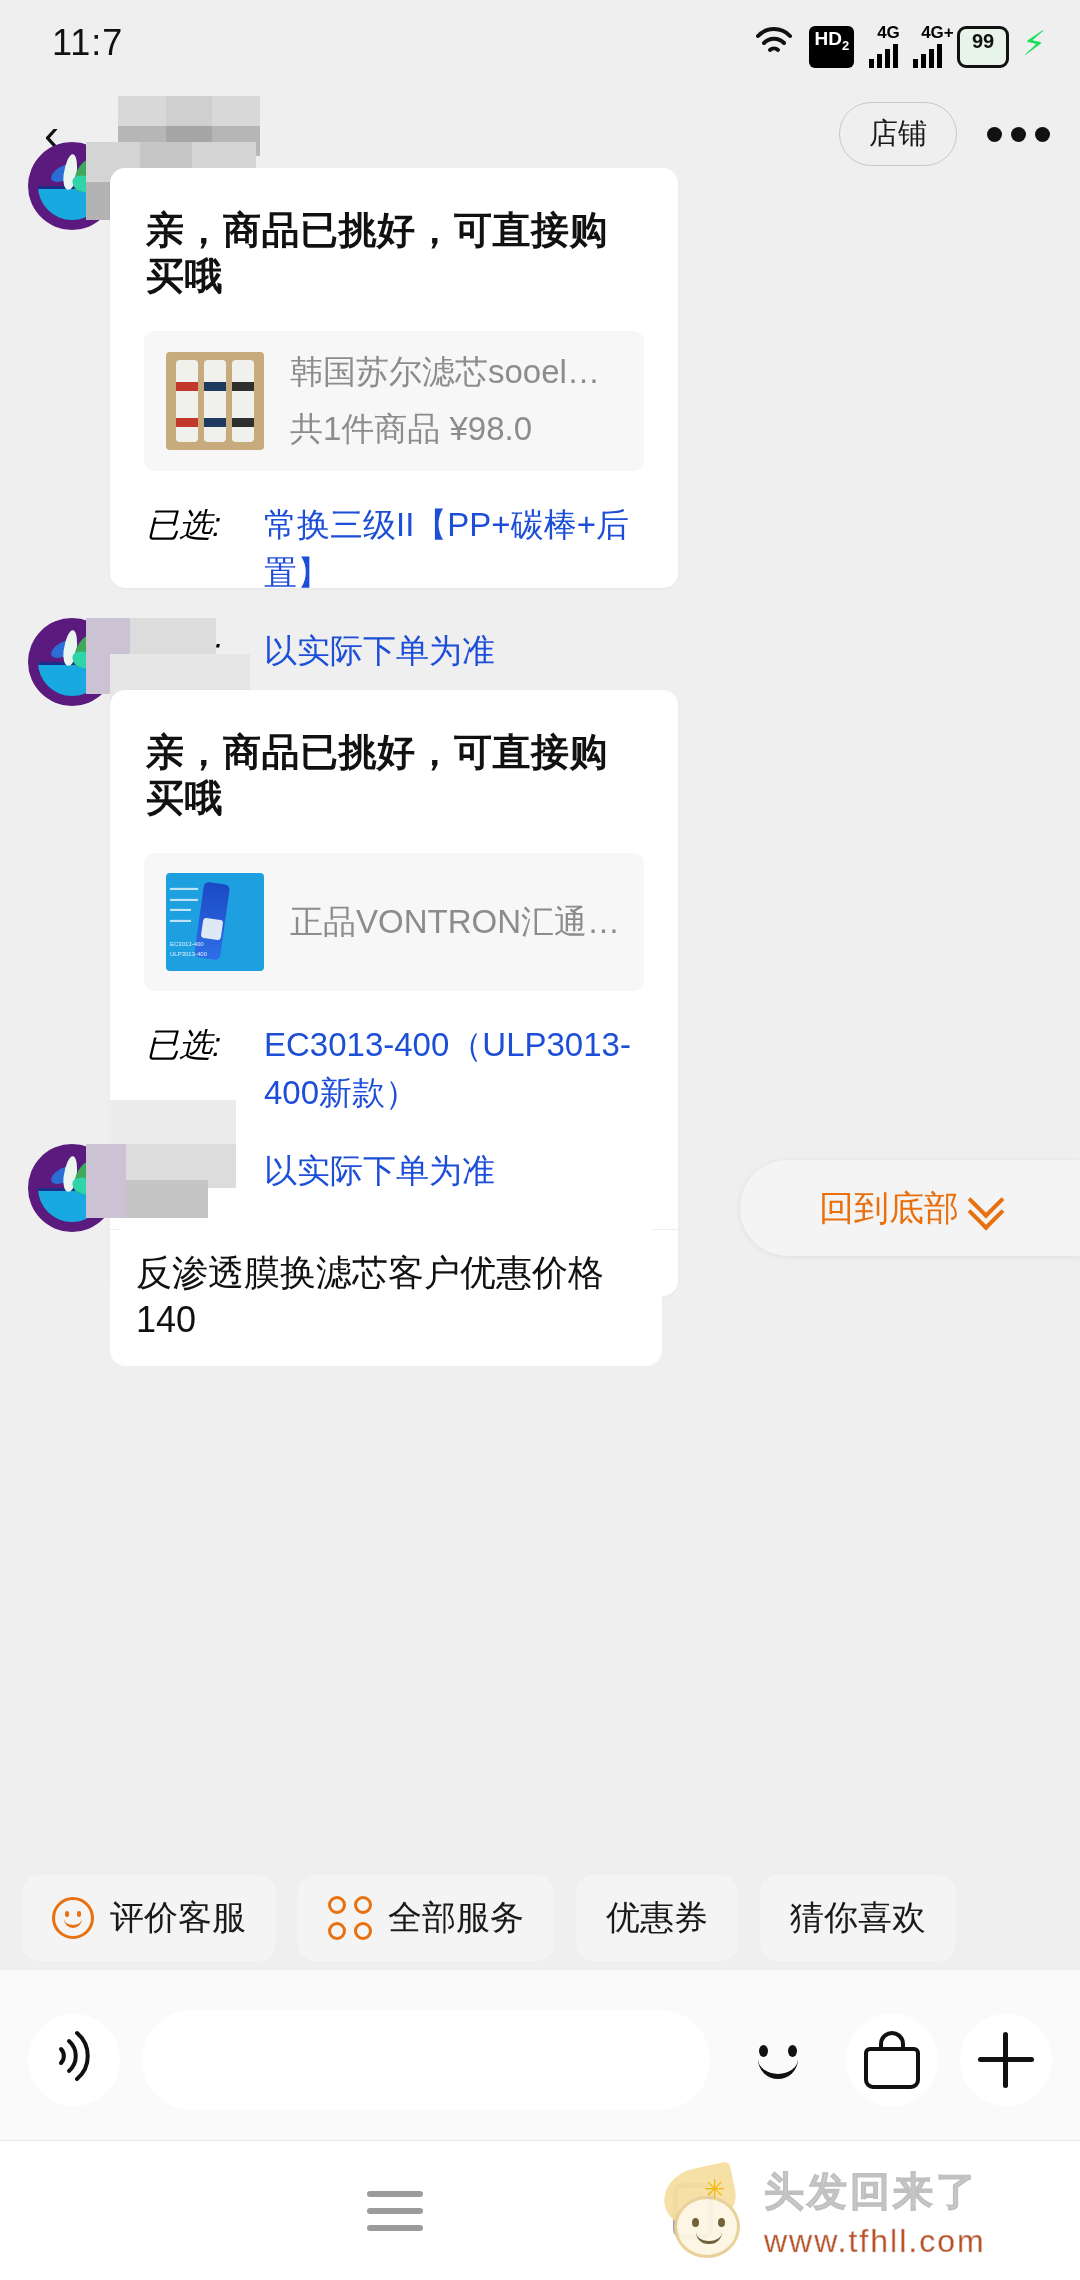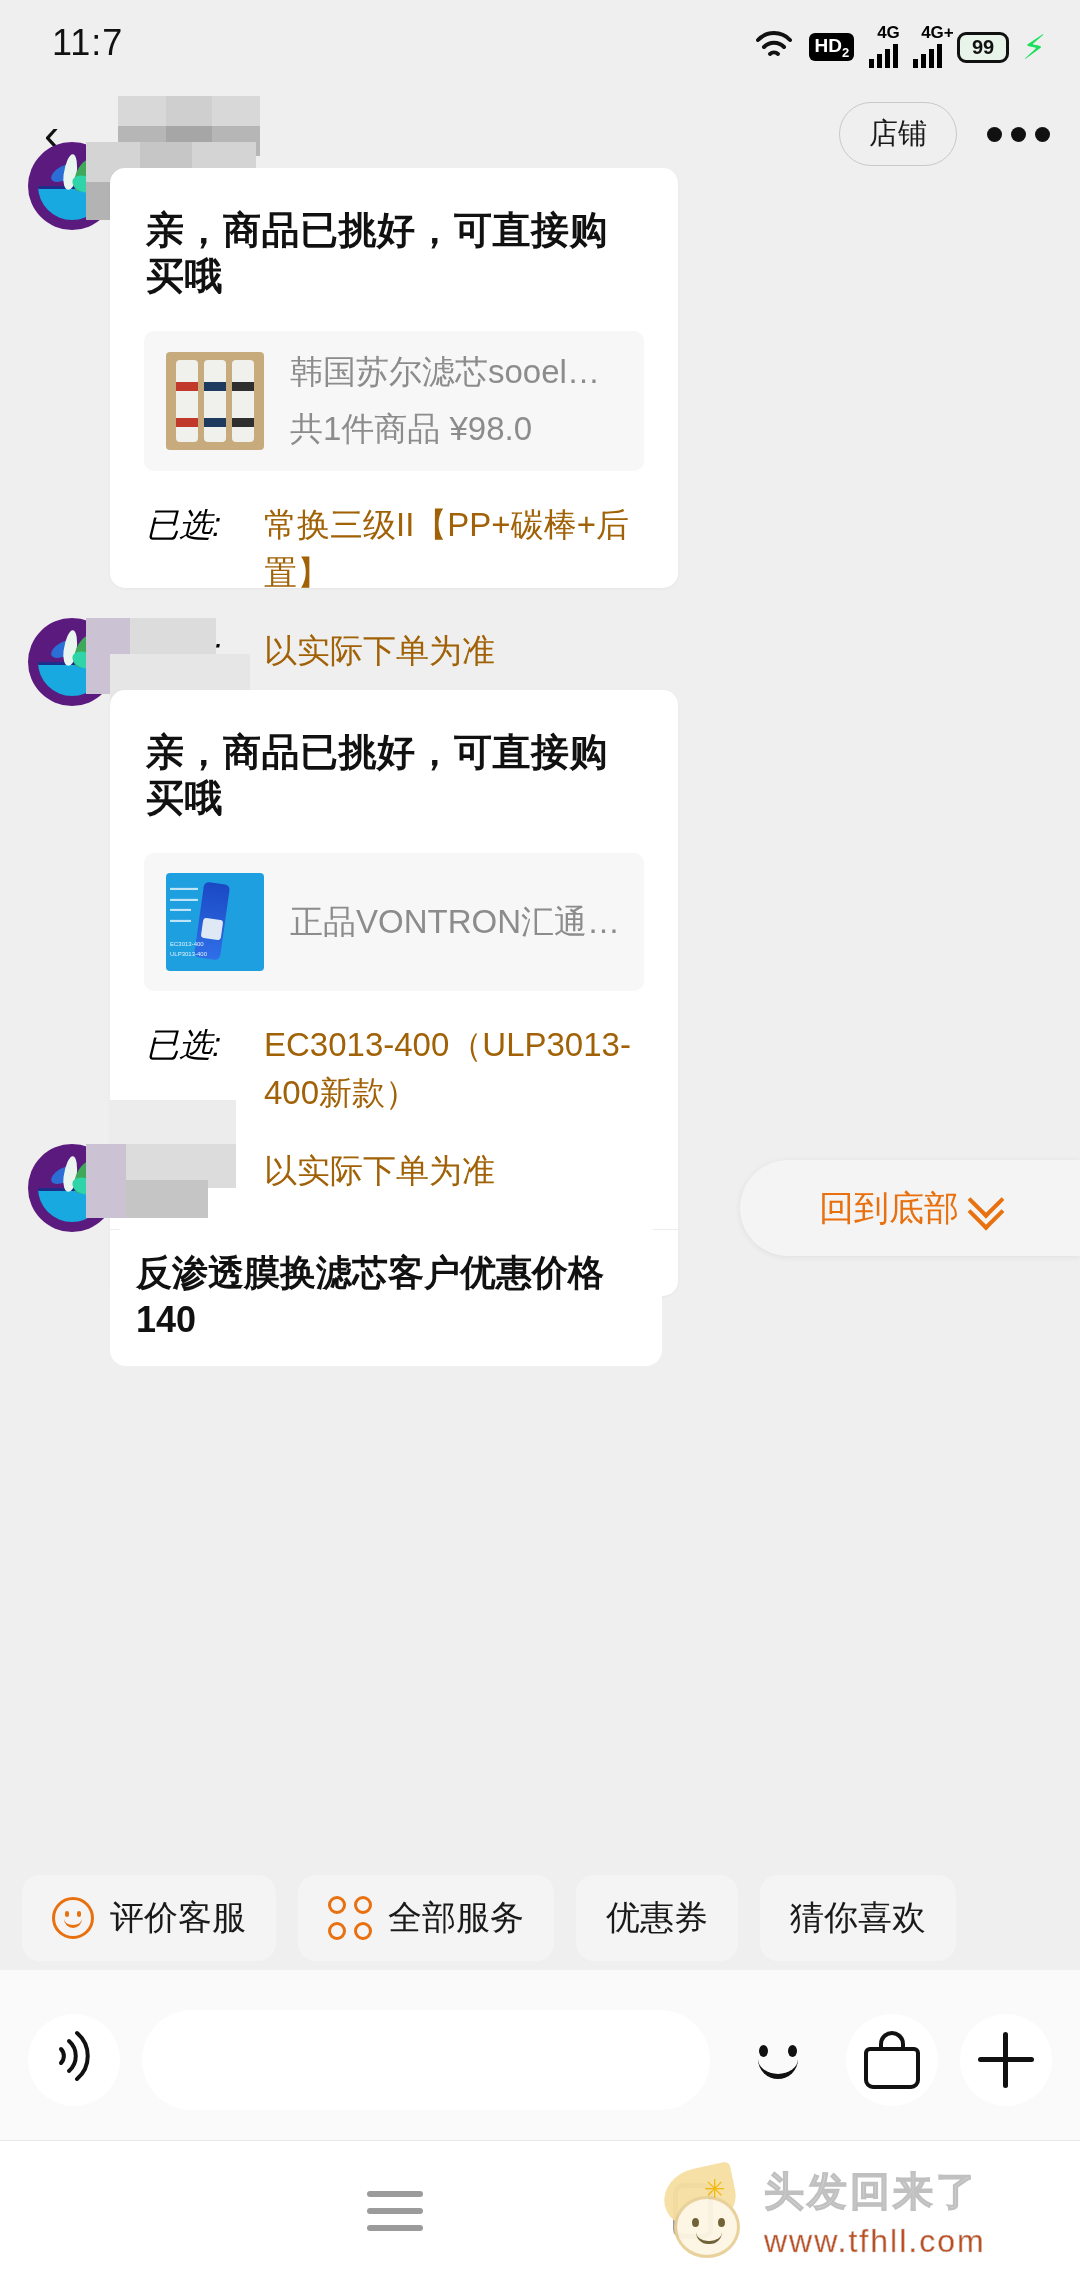--- a/index.html
+++ b/index.html
@@ -11,21 +11,21 @@
   }
   #screen { position:relative; width:1080px; height:2280px; background:#efefef; }
 
   
   .statusbar {
     position:absolute; top:0; left:0; width:1080px; height:86px;
     display:flex; align-items:center; justify-content:space-between;
     padding:0 34px 0 52px;
   }
   .clock { font-size:36px; color:#111; letter-spacing:1px; font-weight:400; }
-  .status-icons { display:flex; align-items:center; gap:15px;margin-top:8px; }
+  .status-icons { display:flex; gap:15px;margin-top:8px; }
   .si { display:block; }
   .hd-badge {
     background:#000; color:#fff; border-radius:6px;
     font-size:19px; font-weight:700; padding:3px 5px 3px 5px;
     line-height:1; letter-spacing:0px;
   }
   .hd-badge sub { font-size:13px; }
   .sig { display:flex; align-items:flex-end; gap:2px; position:relative; }
   .sig .g { font-size:17px; font-weight:700; color:#000; line-height:1;
             position:absolute; top:-2px; left:8px; }
@@ -111,30 +111,30 @@
                      color:#dff1fb; line-height:1.6; }
   .prod-meta { flex:1; min-width:0; }
   .prod-name {
     font-size:33px; color:#8c8c8c; white-space:nowrap; overflow:hidden;
     text-overflow:ellipsis; line-height:1.3;
   }
   .prod-sub { font-size:33px; color:#8c8c8c; margin-top:14px; line-height:1.3; }
 
   .kv { display:flex; margin:30px 36px 0 36px; align-items:flex-start; }
   .kv .k { font-size:33px; color:#000000; width:118px; flex:none; line-height:1.45;font-style:italic; }
-  .kv .v { font-size:33px; color:#a16207; line-height:1.45; flex:1; }
+  .kv .v { font-size:33px; color:#1d4ed8; line-height:1.45; flex:1; }
   .card-divider { height:1px; background:#ececec; margin:34px 0 0 0; }
   .card-action {
     height:104px; display:flex; align-items:center; justify-content:center;
     font-size:35px; color:#e8700f;
   }
 
   .bubble {
     position:absolute; background:#fff; border-radius:16px;
-    font-size:36px; color:#111; padding:22px 26px; line-height:1.3;font-weight:bold;
+    font-size:36px; color:#111; padding:22px 26px; line-height:1.3;
   }
 
   
   .to-bottom {
     position:absolute; right:0; width:340px; height:96px;
     background:#f4f4f4; border-radius:48px 0 0 48px;
     display:flex; align-items:center; justify-content:center; gap:10px;
     font-size:35px; color:#e8700f;
     box-shadow:0 1px 6px rgba(0,0,0,0.07);
   }

